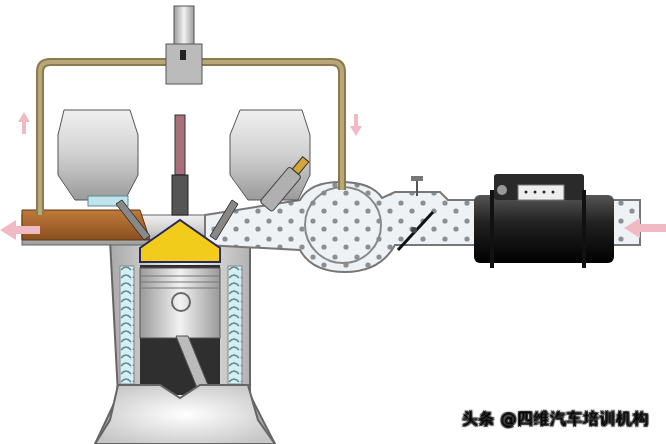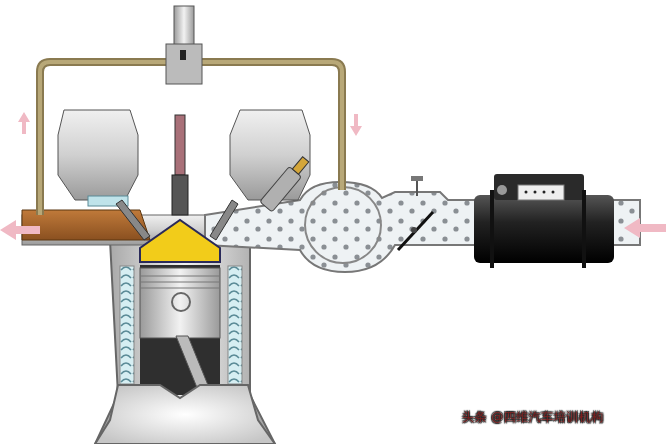--- a/index.html
+++ b/index.html
@@ -1,20 +1,20 @@
 <!DOCTYPE html>
 <html><head>
 <meta charset="utf-8">
 <style>
   html, body { margin:0; padding:0; background:#ffffff; }
   body { width:666px; height:444px; overflow:hidden; position:relative; font-family:"Liberation Sans", sans-serif; }
   #stage { position:absolute; left:0; top:0; width:666px; height:444px; }
   .watermark {
     position:absolute; left:462px; top:409px;
-    font-family:"DejaVu Sans", sans-serif; font-size:12px; color:#7f1d1d;
+    font-family:"DejaVu Sans", sans-serif; font-size:16px; color:#000000;
     text-shadow: 0 0 2px #333, 1px 1px 1px #222, -1px -1px 1px #222, 1px -1px 1px #222, -1px 1px 1px #222;
     letter-spacing:0.5px; white-space:nowrap;
   }
 </style>
 </head>
 <body>
 
 <div id="stage">
 <svg width="666" height="444" viewBox="0 0 666 444" xmlns="http://www.w3.org/2000/svg">
   <defs>

